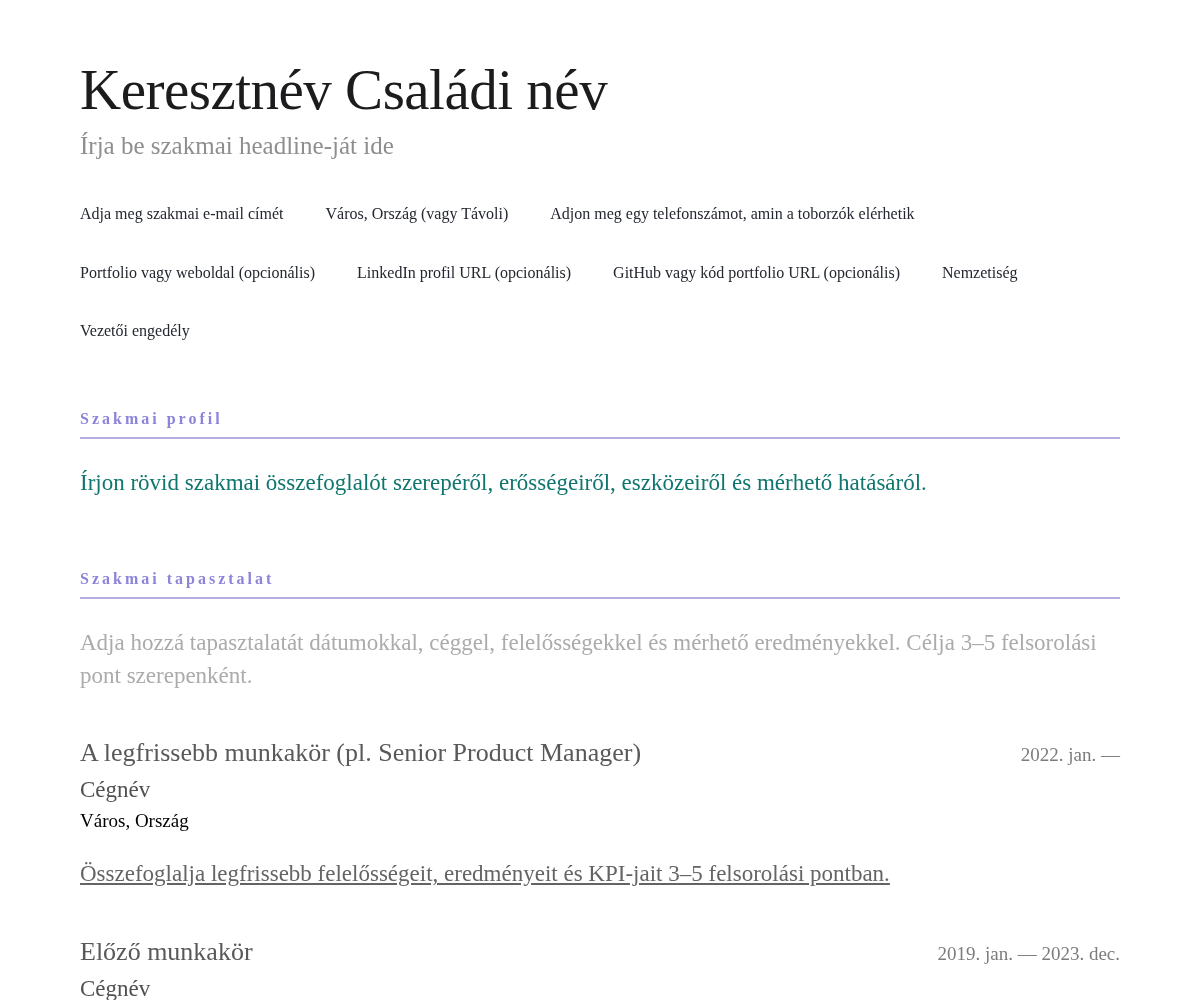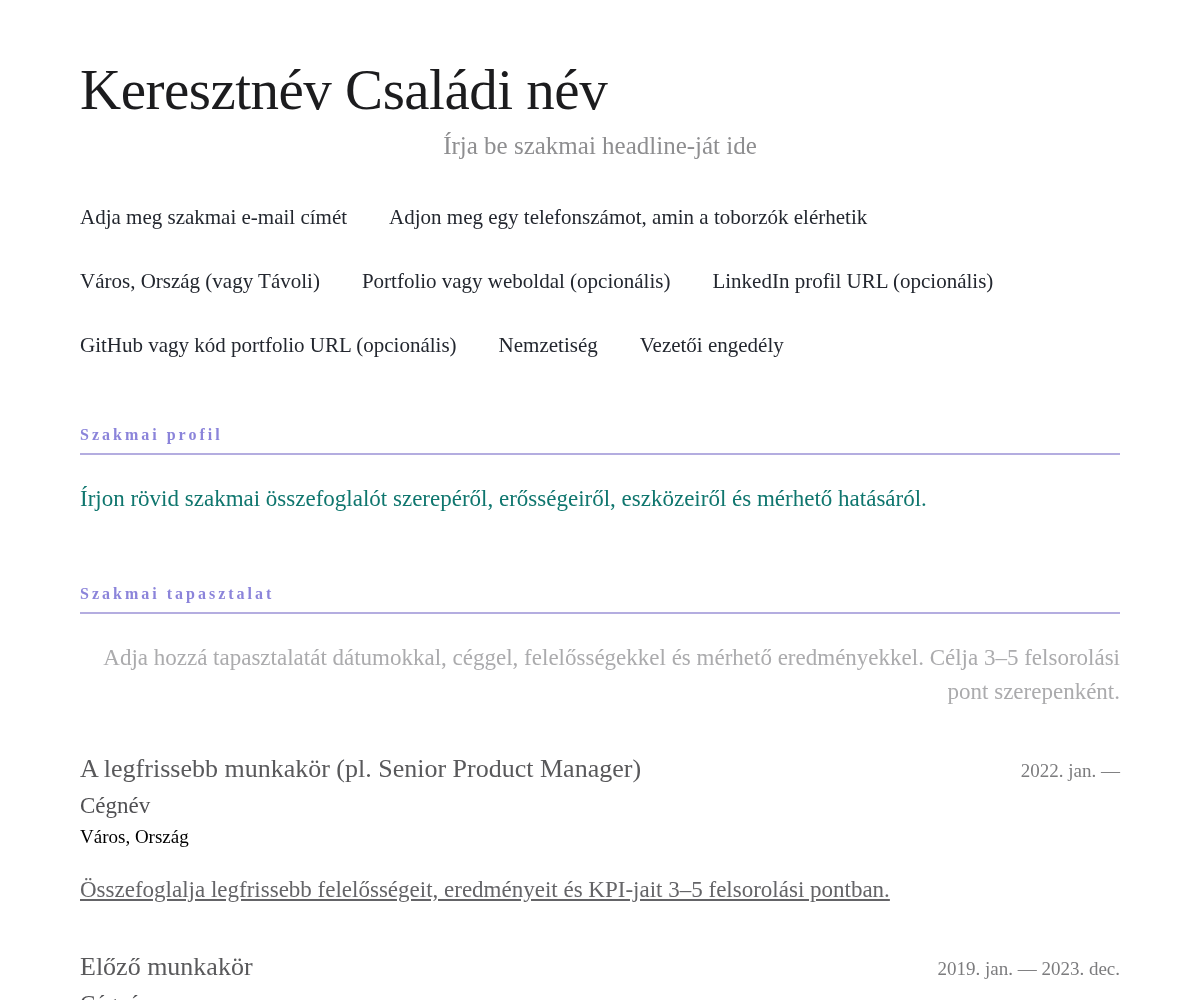--- a/index.html
+++ b/index.html
@@ -27,31 +27,30 @@
     font-size: 57px;
     line-height: 1.12;
     font-weight: 500;
     color: #1c1c1e;
     letter-spacing: -0.5px;
   }
   .headline {
     margin-top: 10px;
     font-size: 25px;
     color: #8e8e90;
-    text-align: center;
   }
 
   
   .contact {
     margin-top: 46px;
     display: flex;
     flex-wrap: wrap;
     column-gap: 33px;
     row-gap: 20px;
-    font-size: 21px;
+    font-size: 16px;
     color: #23272f;
     line-height: 1.05;
     gap: 42px;
   }
   .contact-item { white-space: nowrap; }
 
   
   .section { margin-top: 70px; }
   .section-title {
     font-size: 16px;
@@ -65,21 +64,20 @@
     margin-top: 27px;
     font-size: 23px;
     color: #0f766e;
     line-height: 1.45;
   }
   .section-hint {
     margin-top: 27px;
     font-size: 23px;
     color: #ababad;
     line-height: 1.45;
-    text-align: right;
   }
 
   
   .job { margin-top: 46px; }
   .job-header {
     display: flex;
     justify-content: space-between;
     align-items: baseline;
     gap: 20px;
     text-align: right;
@@ -117,22 +115,22 @@
 <body>
 
 <div class="page">
   <div class="content">
 
     <div class="name">Keresztnév Családi név</div>
     <div class="headline">Írja be szakmai headline-ját ide</div>
 
     <div class="contact">
       <span class="contact-item">Adja meg szakmai e-mail címét</span>
+      <span class="contact-item">Város, Ország (vagy Távoli)</span>
       <span class="contact-item">Adjon meg egy telefonszámot, amin a toborzók elérhetik</span>
-      <span class="contact-item">Város, Ország (vagy Távoli)</span>
       <span class="contact-item">Portfolio vagy weboldal (opcionális)</span>
       <span class="contact-item">LinkedIn profil URL (opcionális)</span>
       <span class="contact-item">GitHub vagy kód portfolio URL (opcionális)</span>
       <span class="contact-item">Nemzetiség</span>
       <span class="contact-item">Vezetői engedély</span>
     </div>
 
     <div class="section">
       <div class="section-title">Szakmai profil</div>
       <div class="section-body">Írjon rövid szakmai összefoglalót szerepéről, erősségeiről, eszközeiről és mérhető hatásáról.</div>

